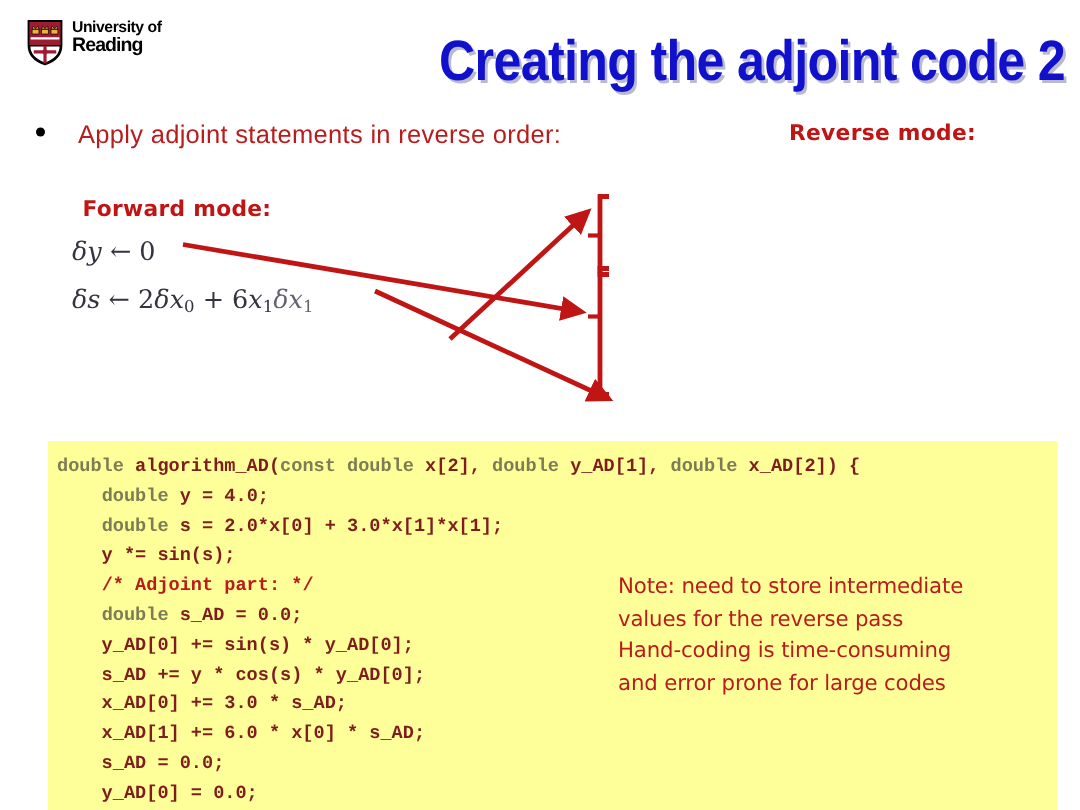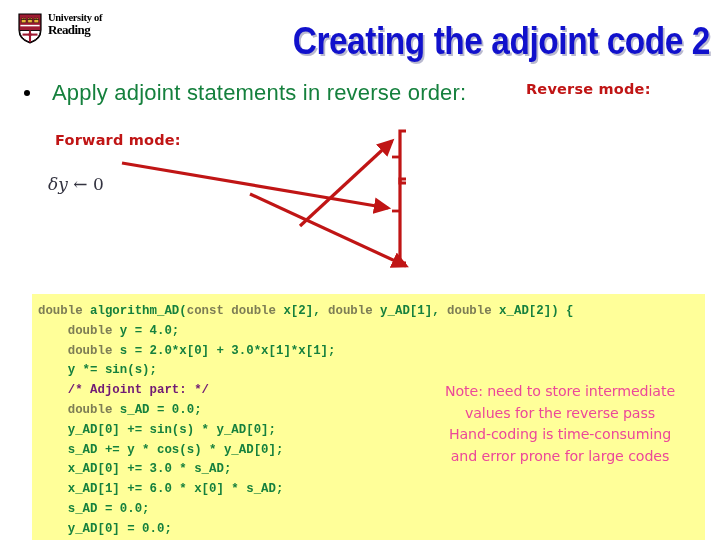--- a/index.html
+++ b/index.html
@@ -32,21 +32,20 @@
     height: 31px;
   }
   #logo .wordmark {
     position: absolute;
     left: 30px;
     top: 0px;
     width: 90px;
     height: 33px;
     color: #000000;
     line-height: 1;
-    font-family: Liberation Serif, serif;
   }
   #logo .wm-univ {
     display: block;
     font-size: 10.5px;
     font-weight: bold;
     letter-spacing: -0.3px;
     margin-top: 1px;
   }
   #logo .wm-read {
     display: block;
@@ -91,22 +90,22 @@
     width: 6px;
     height: 6px;
     border-radius: 50%;
     background: #000000;
     margin-right: 22px;
     position: relative;
     top: -4px;
     flex: none;
   }
   #bullet-row .btext {
-    font-size: 22px;
-    color: #15803d;
+    font-size: 17px;
+    color: #b91c1c;
     letter-spacing: 0.2px;
     white-space: nowrap;
   }
 
   
   .mode-head {
     position: absolute;
     font-family: "DejaVu Sans", sans-serif;
     font-size: 14.5px;
     font-weight: bold;
@@ -122,21 +121,21 @@
     position: absolute;
     left: 48px;
     top: 152px;
     width: 320px;
     color: #333340;
     font-family: "DejaVu Serif", serif;
     font-size: 17px;
     line-height: 32px;
     white-space: nowrap;
   }
-  #forward-eqs .eq { display: block; height: 32px; margin-top: 16px; }
+  #forward-eqs .eq { display: block; height: 32px; }
   #forward-eqs i { font-style: italic; }
   #forward-eqs sub { font-size: 11px; vertical-align: -3px; }
   #forward-eqs .fade { color: #63636e; }
   #forward-eqs .arrowop { font-style: normal; letter-spacing: 0; }
 
   
   #reverse-eqs {
     position: absolute;
     left: 440px;
     top: 110px;
@@ -166,36 +165,35 @@
     font-size: 12.4px;
     font-weight: bold;
     line-height: 19.8px;
     color: #1a1a6e;
     padding: 8px 0 0 6px;
     box-sizing: border-box;
     white-space: pre;
     overflow: hidden;
   }
   #code .kw   { color: #7d7d55; text-align: right; }
-  #code .cm   { color: #701a75; }
-  #code .pl   { color: #15803d; text-align: right; }
+  #code .cm   { color: #b91c1c; }
+  #code .pl   { color: #7f1d1d; text-align: right; }
 
   
   #note {
     position: absolute;
     left: 412px;
     top: 381px;
     width: 296px;
     font-family: "DejaVu Sans", sans-serif;
     font-size: 14.2px;
     line-height: 21.5px;
-    color: #ec4899;
+    color: #b91c1c;
     white-space: pre-line;
     letter-spacing: -0.1px;
-    text-align: center;
   }
 </style>
 </head>
 <body>
 
 <div id="slide">
 
   <div id="logo">
     <svg class="crest" viewBox="0 0 24 31">
       <path d="M1 1 H23 V17 C23 24 18 28 12 30 C6 28 1 24 1 17 Z" fill="#9E1B32" stroke="#000000" stroke-width="1.2"></path>
@@ -223,20 +221,23 @@
     <span class="btext">Apply adjoint statements in reverse order:</span>
   </div>
 
   <div class="mode-head" id="forward-head">Forward mode:</div>
   <div class="mode-head" id="reverse-head">Reverse mode:</div>
 
   <div id="forward-eqs">
     <span class="eq">
       <i>δy</i> <span class="arrowop">←</span> 0
     </span>
+    <span class="eq">
+      <i>δs</i> <span class="arrowop">←</span> 2<i>δx</i><sub>0</sub> + 6<i>x</i><sub>1</sub><i class="fade">δx</i><sub class="fade">1</sub>
+    </span>
   </div>
 
   <div id="reverse-eqs"></div>
 
   <svg id="annot" viewBox="0 0 720 540">
     <defs>
       <marker id="ah" markerWidth="6" markerHeight="6" refX="4.4" refY="3" orient="auto">
         <path d="M0,0.4 L5.4,3 L0,5.6 Z" fill="#C01515"></path>
       </marker>
     </defs>

